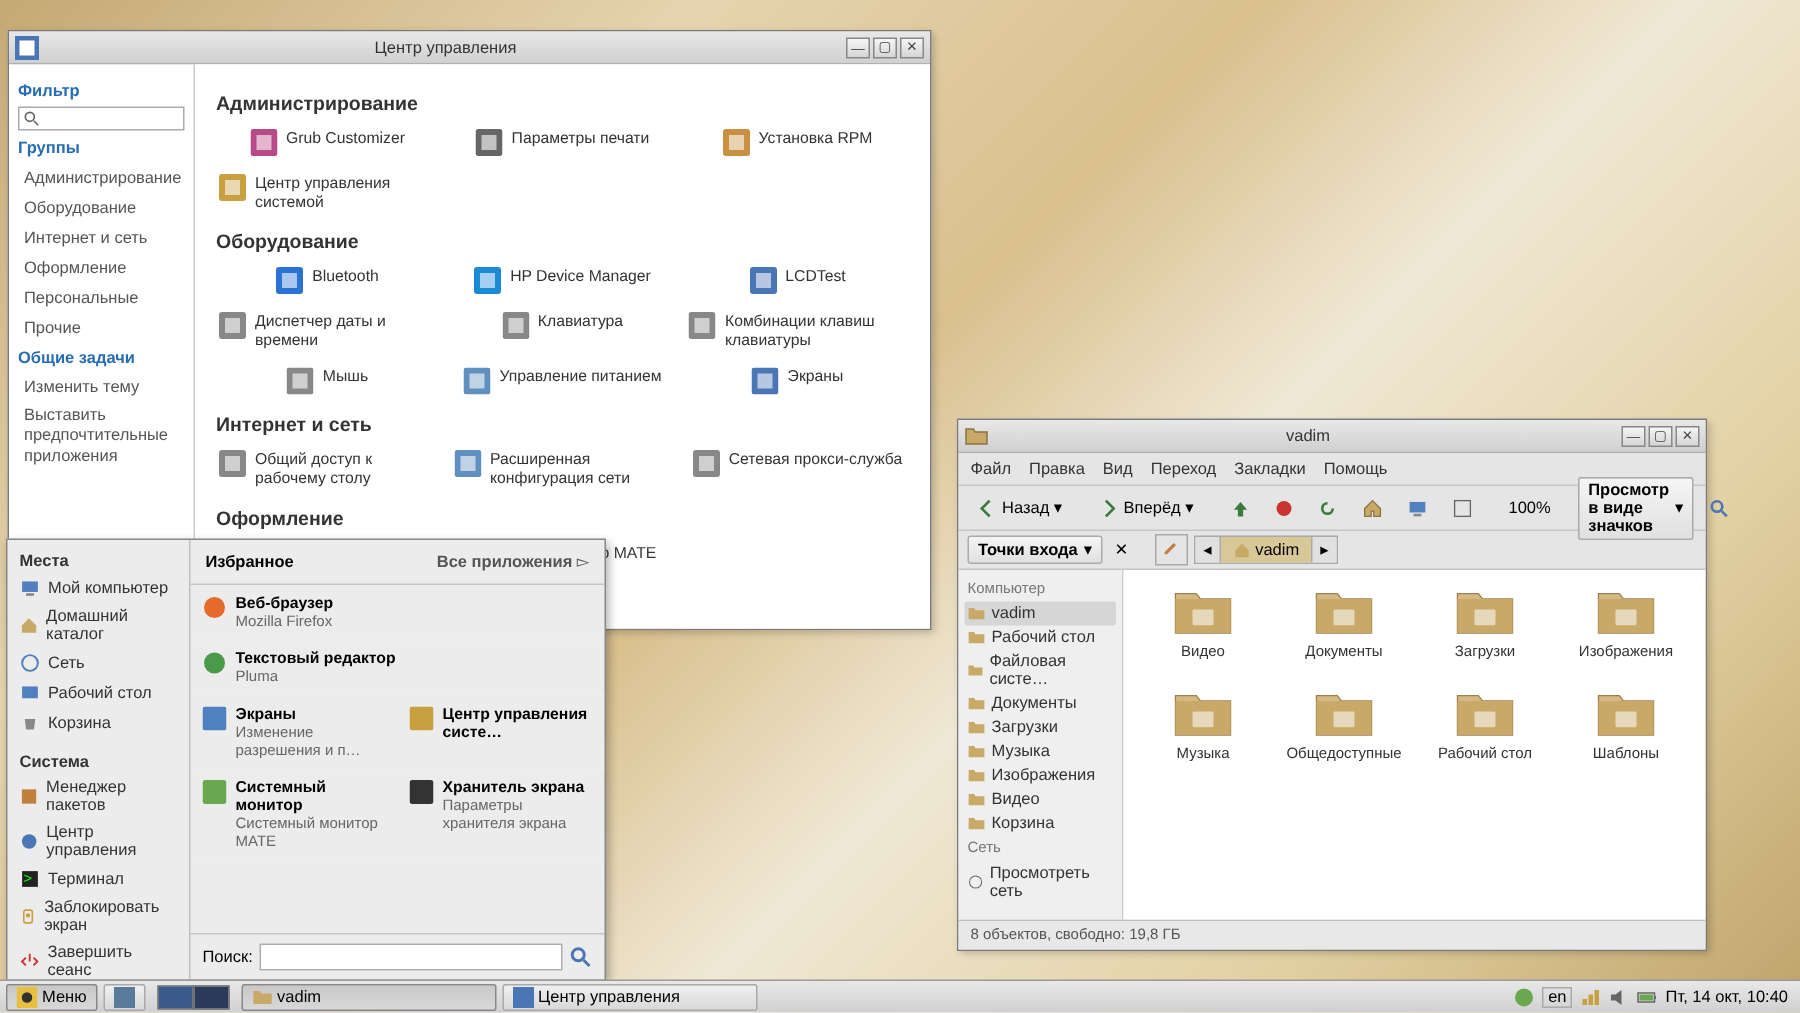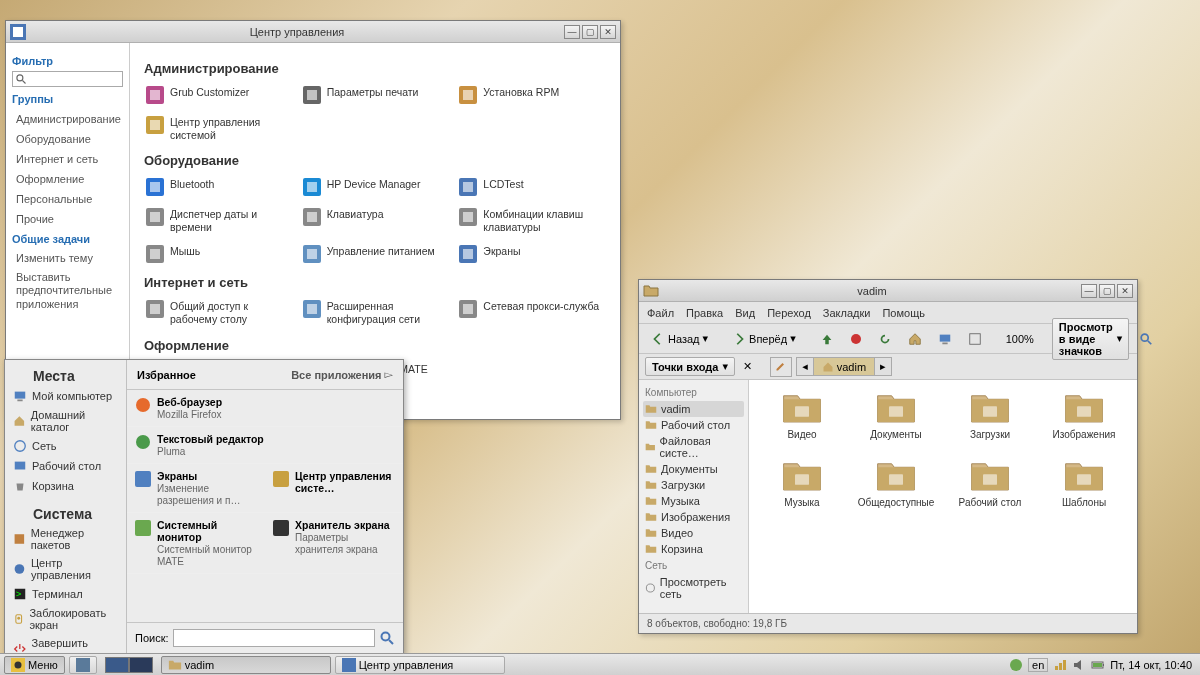--- a/index.html
+++ b/index.html
@@ -16,21 +16,21 @@
 .cc-side { width:124px; padding:8px 6px; border-right:1px solid #ccc; font-size:10.5px; overflow:hidden; }
 .cc-side h4 { color:#266db2; font-size:11px; font-weight:bold; margin:4px 0; }
 .cc-searchwrap { display:flex; align-items:center; border:1px solid #aaa; background:#fff; padding:1px 2px; margin-bottom:6px; }
 .cc-searchwrap svg { width:12px; height:12px; }
 .cc-searchwrap input { border:none; width:80px; font-size:10.5px; outline:none; }
 .cc-grouplist div { padding:4px 4px; color:#555; cursor:pointer; }
 .cc-tasks div { padding:3px 4px; color:#555; line-height:1.2; cursor:pointer; }
 .cc-main { flex:1; padding:10px 14px; overflow:auto; background:#fff; }
 .cc-section-h { font-size:13px; font-weight:bold; color:#333; margin:8px 0 6px; }
 .cc-grid { display:grid; grid-template-columns:repeat(3,1fr); gap:4px 8px; }
-.cc-item { display:flex; align-items:flex-start; gap:6px; padding:4px 2px; cursor:pointer; }
+.cc-item { display:flex; align-items:flex-start; gap:6px; padding:4px 2px; cursor:pointer;justify-content:center; }
 .cc-item .ic { width:18px; height:18px; flex-shrink:0; }
 .cc-item span { font-size:10.5px; color:#333; line-height:1.2; }
 
 #fm { left:638px; top:279px; width:500px; height:355px; }
 .fm-menu { height:22px; background:#e5e5e5; display:flex; align-items:center; padding:0 8px; gap:12px; font-size:10.5px; color:#333; border-bottom:1px solid #c5c5c5; }
 .fm-tool { height:30px; background:#e5e5e5; border-bottom:1px solid #c5c5c5; display:flex; align-items:center; padding:0 6px; gap:4px; }
 .fm-tool .btn { display:flex; align-items:center; gap:3px; padding:3px 5px; border:1px solid transparent; border-radius:2px; cursor:pointer; font-size:10.5px; }
 .fm-tool .sep { width:1px; height:20px; background:#bbb; margin:0 2px; }
 .fm-path { height:26px; background:#e5e5e5; border-bottom:1px solid #c5c5c5; display:flex; align-items:center; padding:0 6px; gap:4px; }
 .fm-body { display:flex; height:calc(100% - 22px - 22px - 30px - 26px - 20px); }
@@ -41,21 +41,21 @@
 .fm-side-i svg { width:12px; height:12px; }
 .fm-view { flex:1; background:#fff; padding:10px; }
 .fm-grid { display:grid; grid-template-columns:repeat(4,1fr); gap:18px 8px; }
 .fm-folder { display:flex; flex-direction:column; align-items:center; gap:3px; cursor:pointer; }
 .fm-folder svg { width:42px; height:36px; }
 .fm-folder span { font-size:10px; color:#333; }
 .fm-status { height:20px; border-top:1px solid #c0c0c0; background:#e8e8e8; display:flex; align-items:center; padding:0 8px; font-size:10px; color:#555; }
 
 #menu { left:4px; top:359px; width:400px; height:295px; background:#ececec; border:1px solid #888; box-shadow:2px 2px 6px rgba(0,0,0,0.3); display:flex; position:absolute; }
 .menu-left { width:122px; border-right:1px solid #c0c0c0; padding:6px 4px; display:flex; flex-direction:column; }
-.menu-left h4 { font-size:14px; font-weight:bold; color:#333; padding:2px 4px;margin-left:20px; }
+.menu-left h4 { font-size:11px; font-weight:bold; color:#333; padding:2px 4px; }
 .menu-li { display:flex; align-items:center; gap:5px; padding:3px 4px; font-size:10.5px; color:#333; cursor:pointer; }
 .menu-li svg { width:14px; height:14px; }
 .menu-divider { height:1px; background:#c0c0c0; margin:4px 0; }
 .menu-right { flex:1; display:flex; flex-direction:column; }
 .menu-r-head { display:flex; align-items:center; justify-content:space-between; padding:8px 10px; border-bottom:1px solid #c5c5c5; }
 .menu-r-head h4 { font-size:11px; font-weight:bold; }
 .menu-r-head a { font-size:10px; color:#555; cursor:pointer; display:flex; align-items:center; gap:3px;font-weight:bold; }
 .menu-r-body { flex:1; overflow:auto; }
 .menu-app { display:flex; gap:6px; padding:6px 8px; border-bottom:1px solid #eee; cursor:pointer; }
 .menu-app .ic { width:16px; height:16px; flex-shrink:0; margin-top:1px; }

